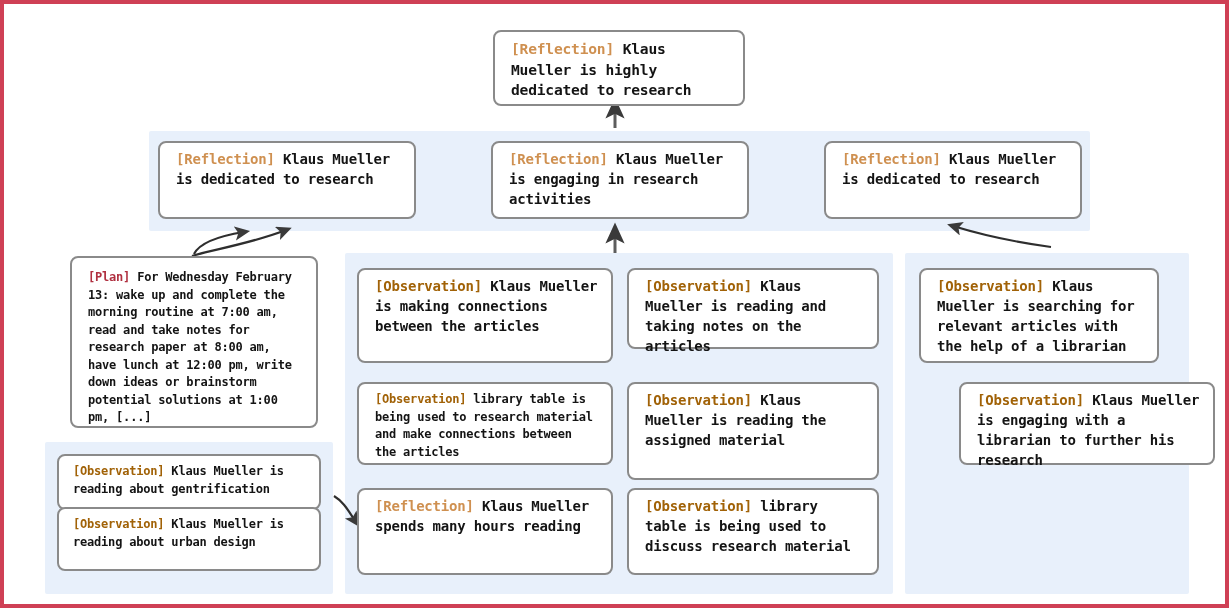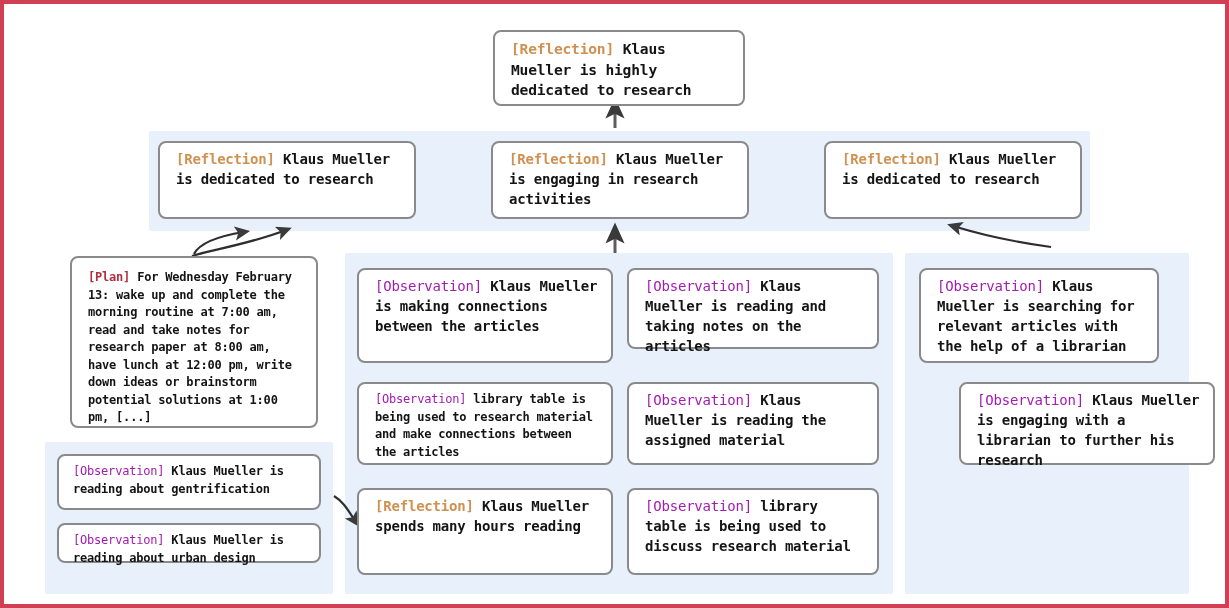--- a/index.html
+++ b/index.html
@@ -32,21 +32,21 @@
     box-sizing: border-box;
     padding: 7px 13px 9px 16px;
     color: #141414;
     font-weight: bold;
     letter-spacing: -0.2px;
     display: flex;
     align-items: center;
   }
   .card .txt { display: block; width: 100%; }
   .lbl-reflection { color: #cf9050; font-weight: bold; }
-  .lbl-observation { color: #a21caf; font-weight: normal; }
+  .lbl-observation { color: #a16207; font-weight: bold; }
   .lbl-plan       { color: #b03040; font-weight: bold; }
 
   .f15 { font-size: 14.6px; line-height: 1.42; }
   .f14 { font-size: 14px; line-height: 1.42; }
   .f11 { font-size: 12px; line-height: 1.46; }
 
   .card.top-align { align-items: flex-start; }
 
   svg.arrows {
     position: absolute;
@@ -130,21 +130,21 @@
       <span>For Wednesday February 13: wake up and complete the morning routine at 7:00 am, read and take notes for research paper at 8:00 am, have lunch at 12:00 pm, write down ideas or brainstorm potential solutions at 1:00 pm, [...]</span>
     </span>
   </div>
 
   <div class="card f11 top-align" style="left:53px; top:450px; width:264px; height:56px; padding-left:14px;justify-content:center;">
     <span class="txt">
       <span class="lbl-observation">[Observation] </span>
       <span>Klaus Mueller is reading about gentrification</span>
     </span>
   </div>
-  <div class="card f11 top-align" style="left:53px; top:519px; width:264px; height:40px; padding-left:14px;">
+  <div class="card f11 top-align" style="left:53px; top:503px; width:264px; height:64px; padding-left:14px;">
     <span class="txt">
       <span class="lbl-observation">[Observation] </span>
       <span>Klaus Mueller is reading about urban design</span>
     </span>
   </div>
 
   <div class="card f14 top-align" style="left:353px; top:264px; width:256px; height:95px;">
     <span class="txt">
       <span class="lbl-observation">[Observation] </span>
       <span>Klaus Mueller is making connections between the articles</span>
@@ -162,21 +162,21 @@
       <span>Klaus Mueller spends many hours reading</span>
     </span>
   </div>
 
   <div class="card f14 top-align" style="left:623px; top:264px; width:252px; height:81px;">
     <span class="txt">
       <span class="lbl-observation">[Observation] </span>
       <span>Klaus Mueller is reading and taking notes on the articles</span>
     </span>
   </div>
-  <div class="card f14 top-align" style="left:623px; top:378px; width:252px; height:83px;justify-content:flex-end;">
+  <div class="card f14 top-align" style="left:623px; top:378px; width:252px; height:98px;justify-content:flex-end;">
     <span class="txt">
       <span class="lbl-observation">[Observation] </span>
       <span>Klaus Mueller is reading the assigned material</span>
     </span>
   </div>
   <div class="card f14 top-align" style="left:623px; top:484px; width:252px; height:87px;">
     <span class="txt">
       <span class="lbl-observation">[Observation] </span>
       <span>library table is being used to discuss research material</span>
     </span>

